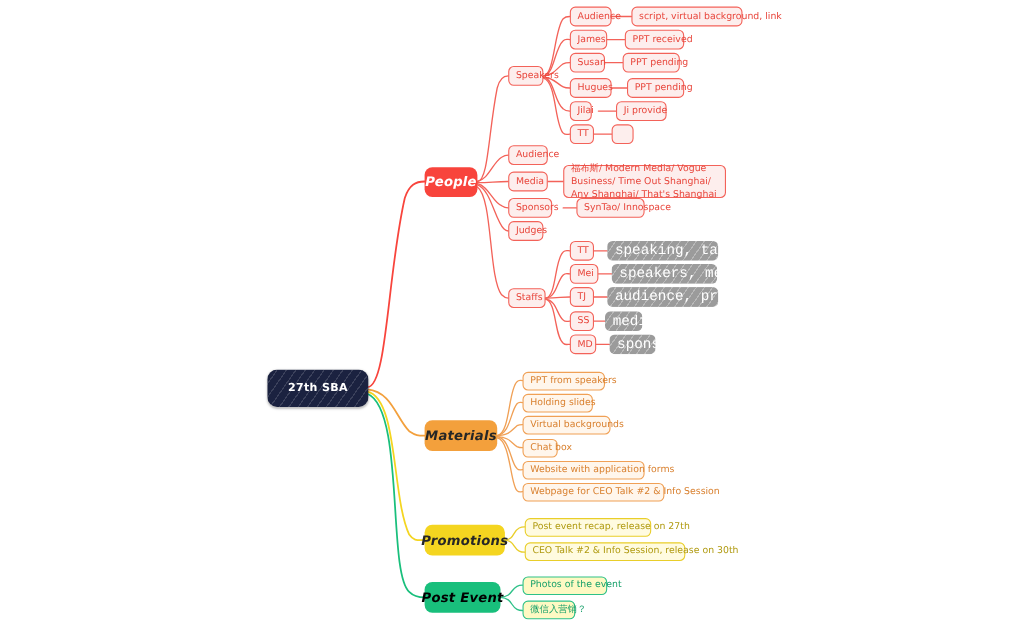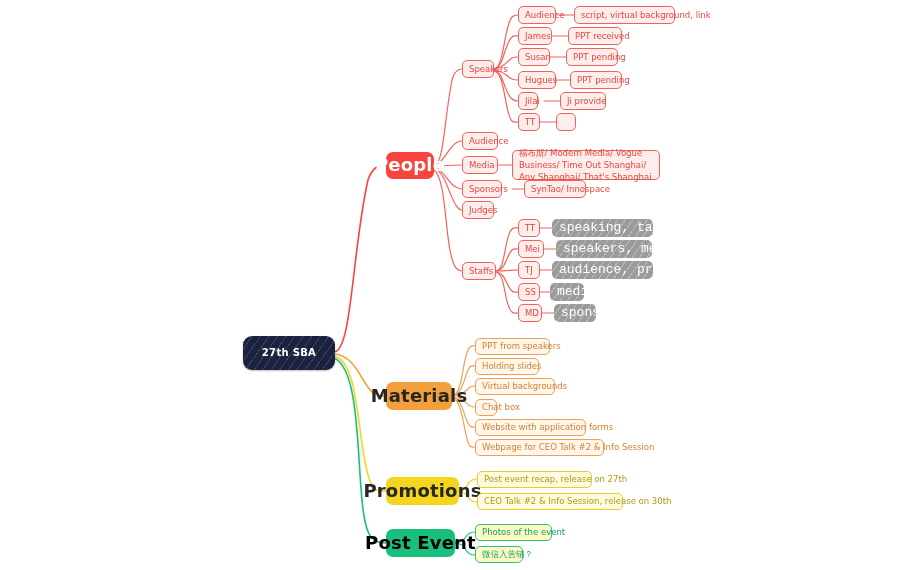--- a/index.html
+++ b/index.html
@@ -19,25 +19,26 @@
     font-size:10px;font-weight:bold;letter-spacing:.3px;
     padding:0 14px;justify-content:center;
     box-shadow:0 1px 2px rgba(0,0,0,.25);
     background-image:repeating-linear-gradient(125deg,
        rgba(255,255,255,.14) 0px, rgba(255,255,255,.14) 1px,
        rgba(255,255,255,0) 1px, rgba(255,255,255,0) 7px);
   }
 
   
   .topic{
-    border-radius:7px;color:#262626;font-size:18px;font-weight:bold;
+    border-radius:7px;color:#262626;font-size:12px;font-weight:bold;
     padding:0 11px;justify-content:center;letter-spacing:.2px;
     background-image:repeating-linear-gradient(125deg,
        rgba(255,255,255,.42) 0px, rgba(255,255,255,.42) 1px,
        rgba(255,255,255,0) 1px, rgba(255,255,255,0) 7px);
+    font-style:italic;
   }
   .topic.people{background:#f8443c;color:#ffffff;}
   .topic.materials{background:#f3a03c;}
   .topic.promotions{background:#f4d520;}
   .topic.postevent{background:#19bf7c;color:#000000;}
 
   
   .sub{
     border-radius:5px;background:#fdeeed;border:1.2px solid #f36259;
     color:#e8463c;font-size:8.5px;padding:0 6px;
@@ -186,21 +187,21 @@
   <div class="node gray" style="left:550px;top:283px;width:34px;height:18px;">media</div>
 
   <div class="node sub" style="left:518px;top:304px;width:24px;height:18px;">MD</div>
   <div class="node gray" style="left:554px;top:304px;width:42px;height:18px;">sponsors</div>
 
   <div class="node topic materials" style="left:386px;top:382px;width:66px;height:28px;">Materials</div>
 
   <div class="node sub mat" style="left:475px;top:338px;width:75px;height:17px;">PPT from speakers</div>
   <div class="node sub mat" style="left:475px;top:358px;width:64px;height:17px;">Holding slides</div>
   <div class="node sub mat" style="left:475px;top:378px;width:80px;height:17px;">Virtual backgrounds</div>
-  <div class="node sub mat" style="left:475px;top:399px;width:22px;height:17px;text-align:right;">Chat box</div>
+  <div class="node sub mat" style="left:475px;top:399px;width:32px;height:17px;text-align:right;">Chat box</div>
   <div class="node sub mat" style="left:475px;top:419px;width:111px;height:17px;">Website with application forms</div>
   <div class="node sub mat" style="left:475px;top:439px;width:129px;height:17px;">Webpage for CEO Talk #2 &amp; Info Session</div>
 
   <div class="node topic promotions" style="left:386px;top:477px;width:73px;height:28px;">Promotions</div>
 
   <div class="node sub pro" style="left:477px;top:471px;width:115px;height:17px;">Post event recap, release on 27th</div>
   <div class="node sub pro" style="left:477px;top:493px;width:146px;height:17px;">CEO Talk #2 &amp; Info Session, release on 30th</div>
 
   <div class="node topic postevent" style="left:386px;top:529px;width:69px;height:28px;">Post Event</div>
 

